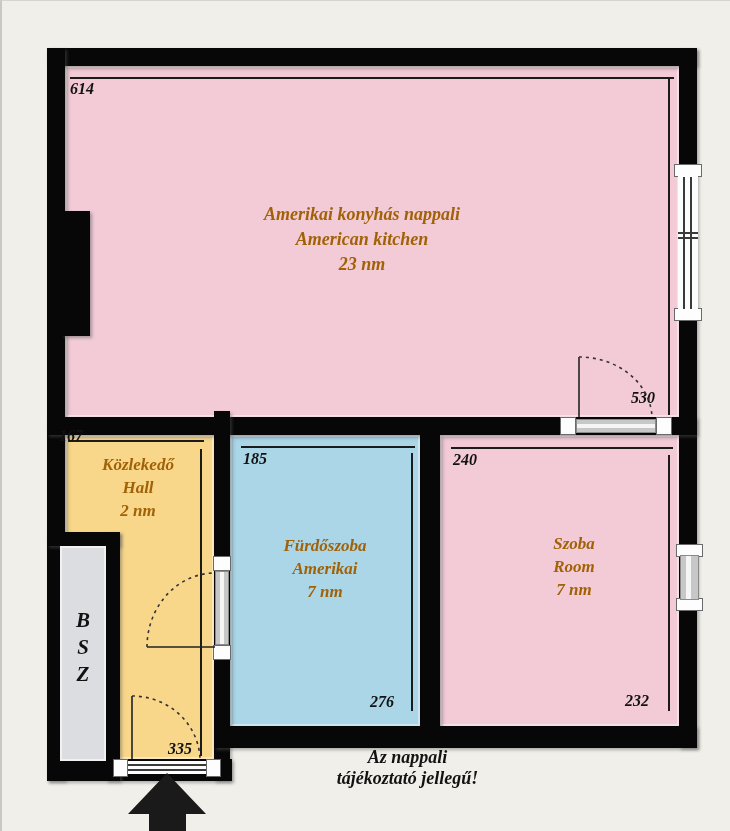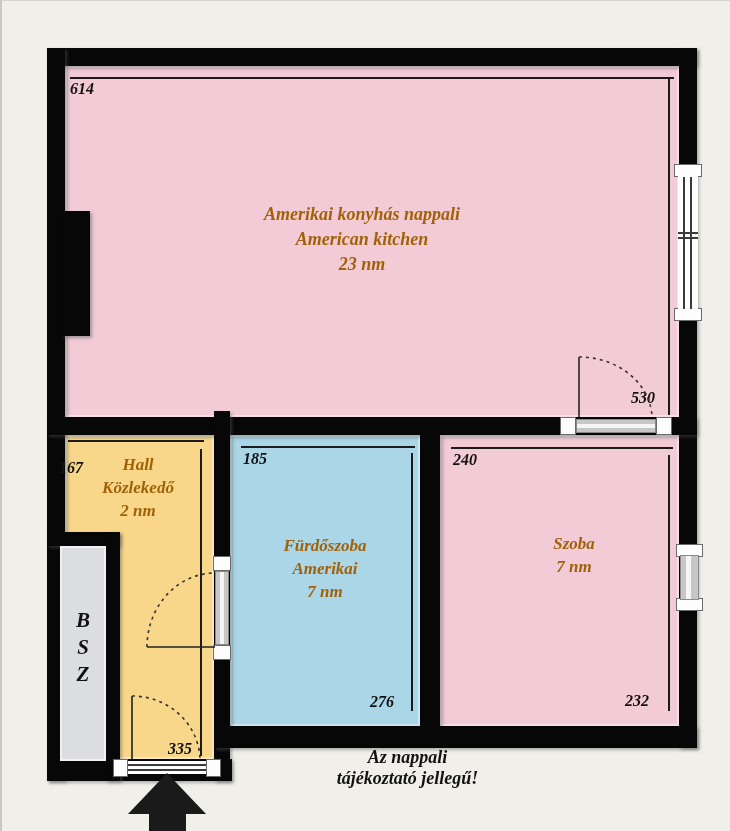--- a/index.html
+++ b/index.html
@@ -96,44 +96,45 @@
   <div class="dline" style="left:666px;top:76px;width:2px;height:338px;"></div>
   <div class="dline" style="left:66px;top:439px;width:136px;height:2px;"></div>
   <div class="dline" style="left:198px;top:448px;width:2px;height:307px;"></div>
   <div class="dline" style="left:239px;top:445px;width:174px;height:2px;"></div>
   <div class="dline" style="left:409px;top:452px;width:2px;height:258px;"></div>
   <div class="dline" style="left:449px;top:446px;width:222px;height:2px;"></div>
   <div class="dline" style="left:666px;top:454px;width:2px;height:256px;"></div>
 
   <div class="dim" style="left:68px;top:79px;">614</div>
   <div class="dim" style="left:629px;top:388px;">530</div>
-  <div class="dim" style="left:57px;top:458px;">167</div>
+  <div class="dim" style="left:57px;top:426px;">167</div>
   <div class="dim" style="left:166px;top:739px;">335</div>
   <div class="dim" style="left:241px;top:449px;">185</div>
   <div class="dim" style="left:368px;top:692px;">276</div>
   <div class="dim" style="left:451px;top:450px;">240</div>
   <div class="dim" style="left:623px;top:691px;">232</div>
 
   <div class="rlabel" style="left:210px;top:201px;width:300px;">
     <div>Amerikai konyhás nappali</div>
     <div>American kitchen</div>
     <div>23 nm</div>
   </div>
   <div class="rlabel small" style="left:72px;top:452px;width:128px;">
+    <div>Közlekedő</div>
     <div>Hall</div>
-    <div>Közlekedő</div>
     <div>2 nm</div>
   </div>
   <div class="rlabel small" style="left:243px;top:533px;width:160px;">
     <div>Fürdőszoba</div>
     <div>Amerikai</div>
     <div>7 nm</div>
   </div>
   <div class="rlabel small" style="left:492px;top:531px;width:160px;">
     <div>Szoba</div>
+    <div>Room</div>
     <div>7 nm</div>
   </div>
 
   <div class="disclaimer" style="left:278px;top:746px;width:255px;">
     <div>Az nappali</div>
     <div>tájékoztató jellegű!</div>
   </div>
 
   <svg class="overlay" width="730" height="831" viewBox="0 0 730 831">
 

